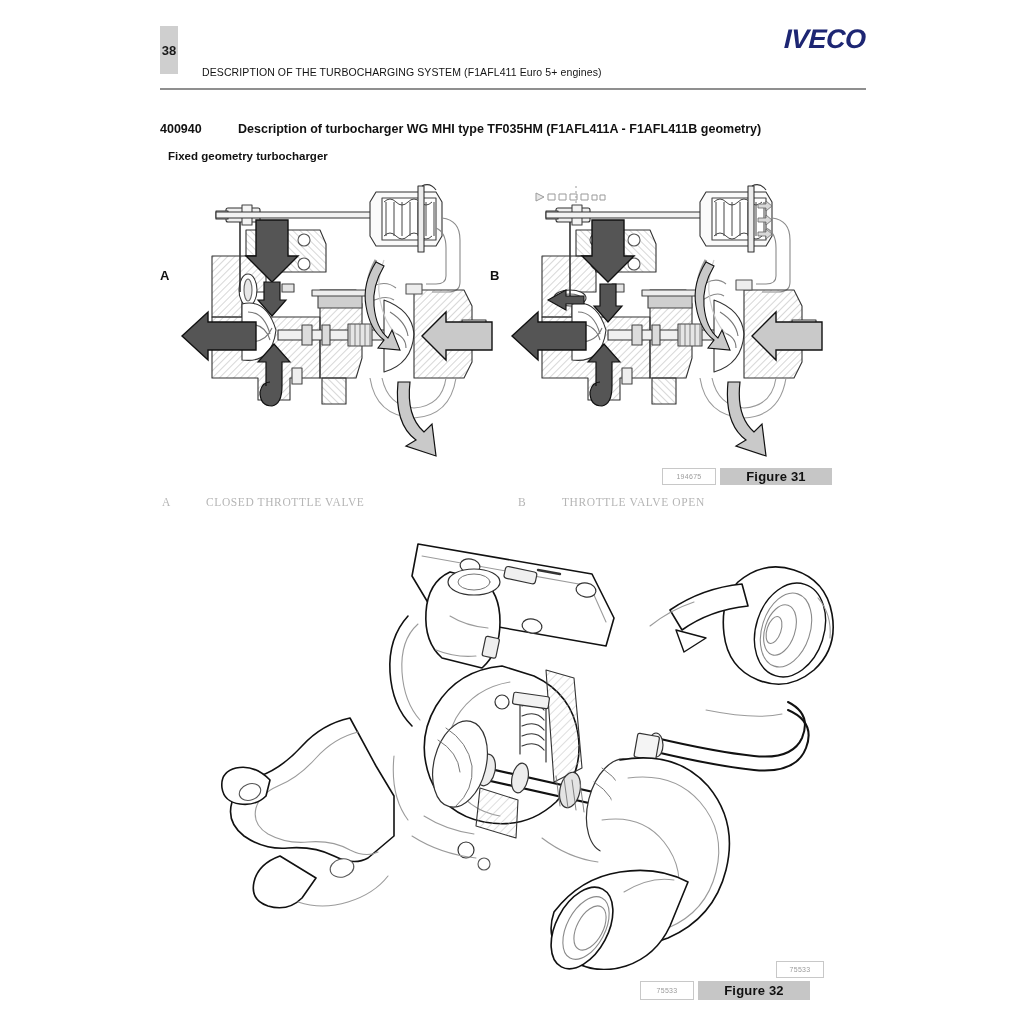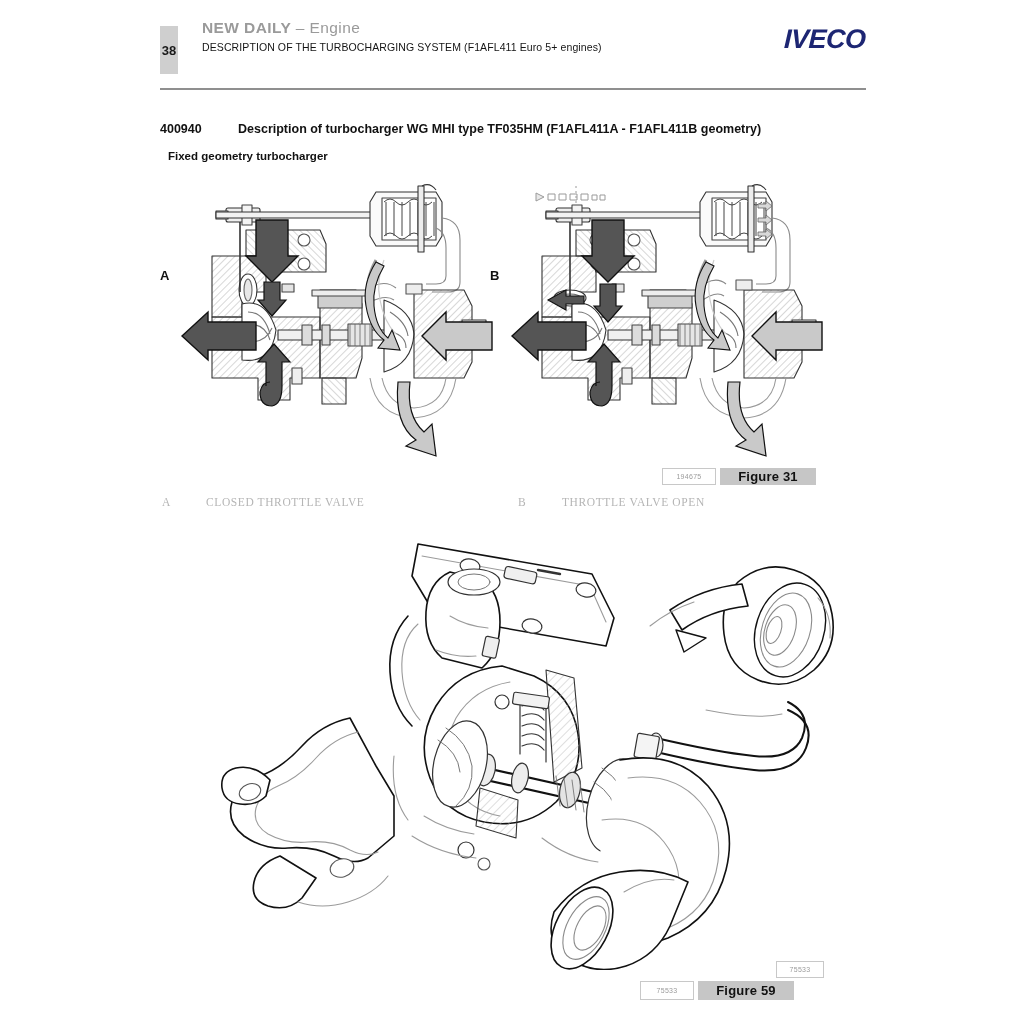--- a/index.html
+++ b/index.html
@@ -69,20 +69,21 @@
     line-height: 19px;
     letter-spacing: .1px;
     white-space: nowrap;
   }
   .h-sub2 {
     font-size: 10.5px;
     color: #141414;
     line-height: 19px;
     letter-spacing: .1px;
     white-space: nowrap;
+    margin-top: 45px;
   }
   .brand {
     position: absolute;
     right: 0;
     top: 14px;
     font-size: 27px;
     font-weight: bold;
     font-style: italic;
     color: #1d2673;
     letter-spacing: -0.5px;
@@ -160,21 +161,21 @@
     width: 52px;
   }
   .fig-name {
     background: #c6c6c6;
     color: #111;
     font-size: 13px;
     font-weight: bold;
     display: flex;
     align-items: center;
     justify-content: center;
-    width: 96px;
+    width: 112px;
     letter-spacing: .2px;
   }
   .fig-bar .gap { width: 4px; }
 
   #fig31-bar { left: 662px; top: 468px; height: 17px; }
   #fig32-bar { left: 640px; top: 981px; height: 19px; }
 
   .fig32-code-float {
     position: absolute;
     left: 776px;
@@ -218,22 +219,20 @@
 </head>
 <body>
 
 <div class="page">
 
   <div class="header">
     <div class="page-num-box">
       <span>38</span>
     </div>
     <div class="header-lines">
-      <div class="h-title"><span>NEW DAILY</span><span class="thin"> – Engine</span>
-      </div>
       <div class="h-sub2">DESCRIPTION OF THE TURBOCHARGING SYSTEM (F1AFL411 Euro 5+ engines)</div>
     </div>
   </div>
   <div class="brand" style="position:absolute; right:158px; top:24px;">IVECO</div>
   <div class="rule"></div>
 
   <div class="sec-row">
     <span class="sec-code">400940</span><span>Description of turbocharger WG MHI type TF035HM (F1AFL411A - F1AFL411B geometry)</span>
   </div>
   <div class="sec-sub">Fixed geometry turbocharger</div>
@@ -606,16 +605,16 @@
         <path d="M244 236 q-4 40 14 64" stroke="#9b9b9b" stroke-width="1.1"></path>
       </g>
     </svg>
   </div>
 
   <div class="fig32-code-float">75533</div>
 
   <div class="fig-bar" id="fig32-bar">
     <div class="fig-code">75533</div>
     <div class="gap"></div>
-    <div class="fig-name">Figure 59</div>
+    <div class="fig-name">Figure 32</div>
   </div>
 
 </div>
 
 </body></html>

